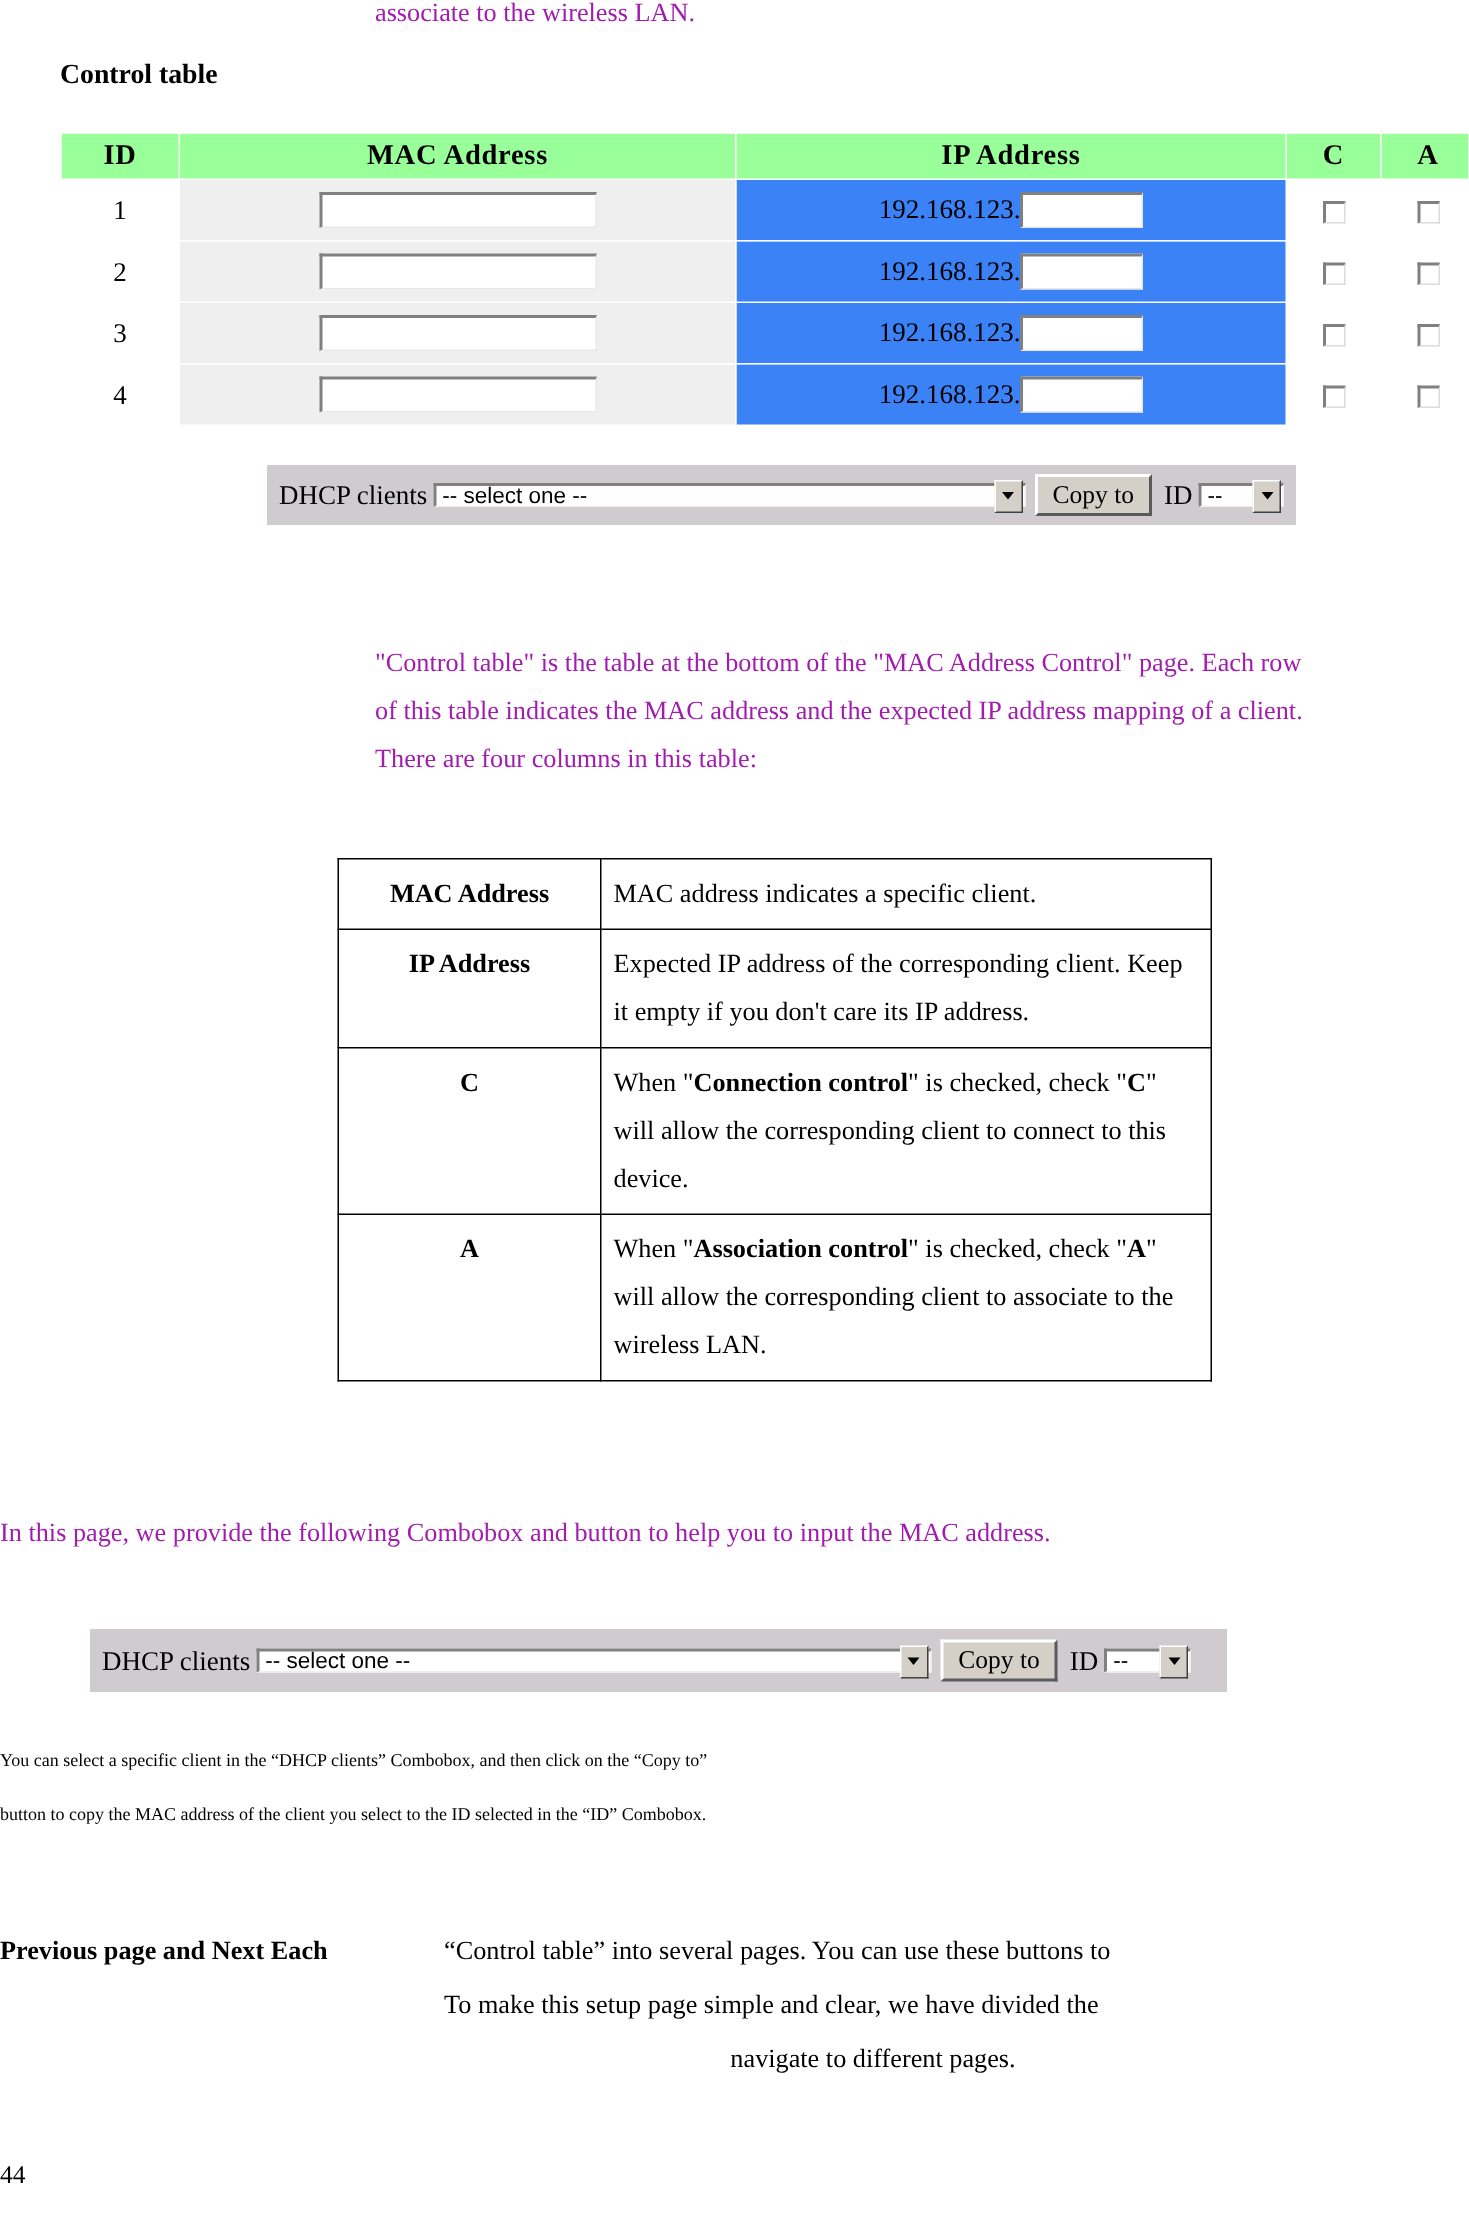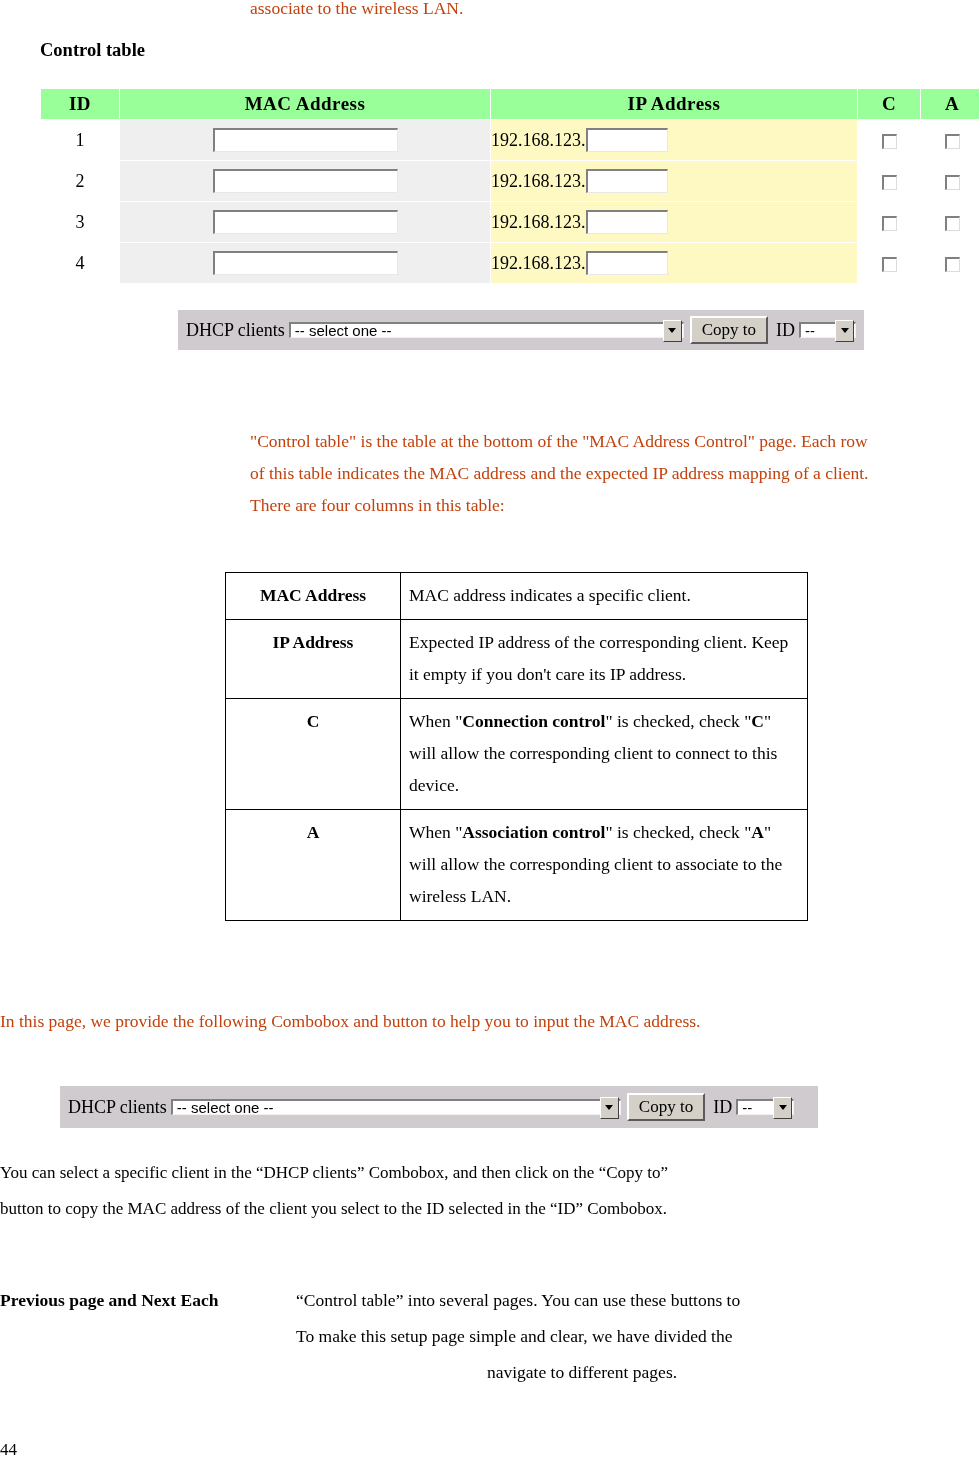--- a/index.html
+++ b/index.html
@@ -13,21 +13,21 @@
     position: relative;
     font-family: "Liberation Serif", "DejaVu Serif", serif;
     color: #000000;
     overflow: hidden;
   }
 
   
   .doc-text {
     font-size: 17.5px;
     line-height: 1.0;
-    color: #c2410c;
+    color: #a21caf;
   }
 
   
   #top-line {
     position: absolute;
     left: 250px;
     top: 0px;
     font-size: 17.5px;
   }
 
@@ -73,21 +73,21 @@
     font-size: 18px;
   }
   .col-id    { width: 78px; }
   .col-mac   { width: 370px; }
   .col-ip    { width: 366px; }
   .col-c     { width: 62px; }
   .col-a     { width: 62px; }
 
   td.cell-id  { text-align: center; background:#ffffff; }
   td.cell-mac { background:#efefef; text-align:center; }
-  td.cell-ip  { background:#fef9c3; text-align:left; white-space: nowrap;}
+  td.cell-ip  { background:#3b82f6; text-align:center; white-space: nowrap;}
   td.cell-chk { background:#ffffff; text-align:center; }
 
   .txtbox {
     display: inline-block;
     background: #ffffff;
     border-top: 2px solid #808080;
     border-left: 2px solid #808080;
     border-right: 1px solid #e8e8e8;
     border-bottom: 1px solid #e8e8e8;
     box-sizing: border-box;
@@ -250,21 +250,21 @@
     font-size: 17.5px;
     line-height: 32px;
   }
 
   
   #para-3 {
     position: absolute;
     left: 0px;
     top: 1155px;
     width: 868px;
-    font-size: 17px;
+    font-size: 12px;
     line-height: 36px;
     text-align: justify;
   }
 
   
   #prevnext-label {
     position: absolute;
     left: 0px;
     top: 1282px;
     width: 290px;

